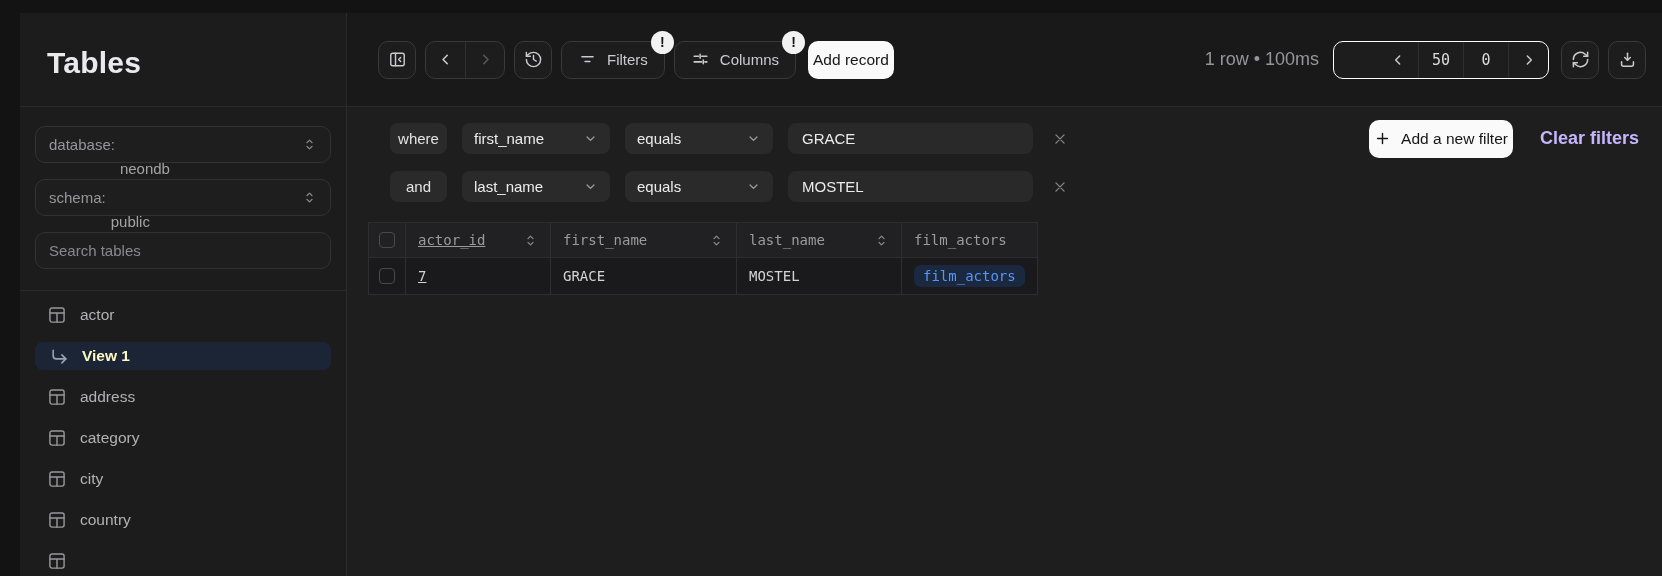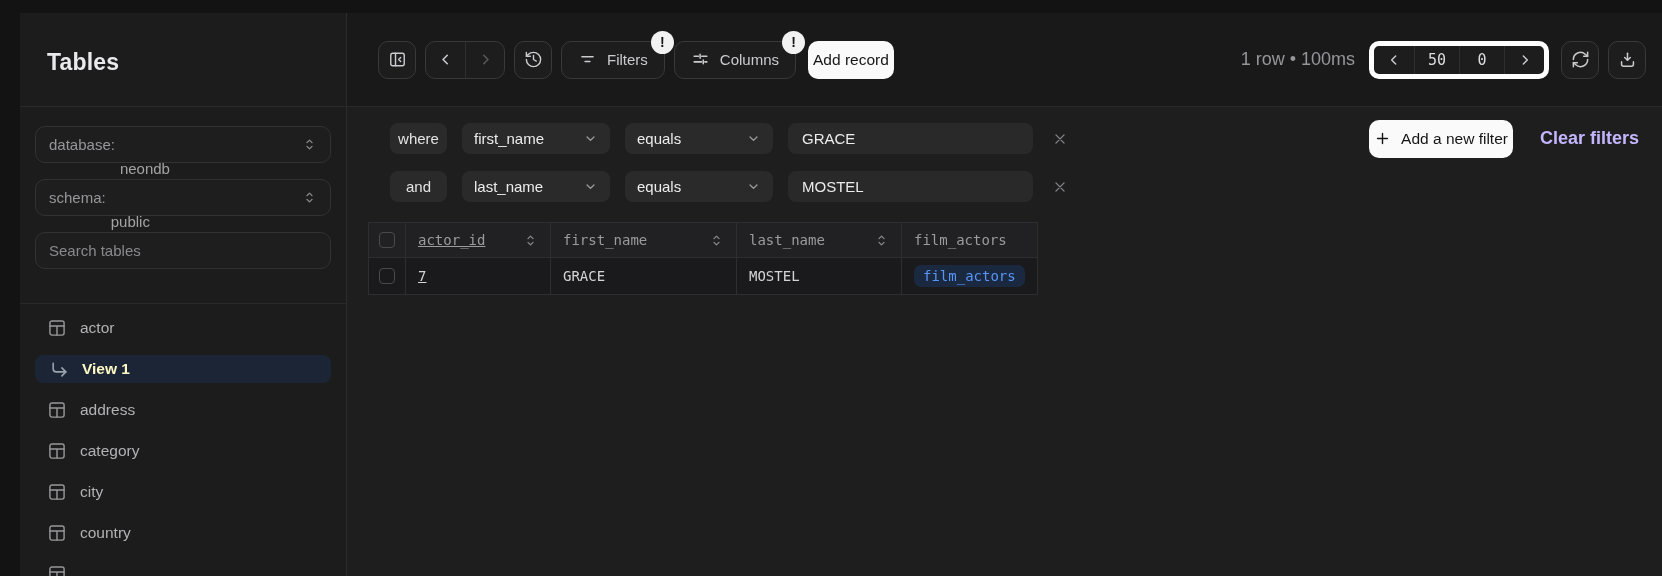--- a/index.html
+++ b/index.html
@@ -3,24 +3,24 @@
 <meta charset="utf-8">
 <style>
   * { margin:0; padding:0; box-sizing:border-box; }
   html,body { background:#131314; }
   body { font-family:"Liberation Sans","DejaVu Sans",sans-serif; }
   .screen { position:relative; width:1662px; height:576px; overflow:hidden; background:#131314; }
   .app { position:absolute; left:20px; top:13px; right:0; bottom:0; display:flex; }
 
   
   .sidebar { width:327px; flex:none; background:#1c1c1d; border-right:1px solid #2b2b2c; display:flex; flex-direction:column; overflow:hidden; }
-  .sidebar-title { height:94px; display:flex; align-items:center; padding:6px 0 0 27px; font-size:23px; font-weight:700; color:#eaeaec; border-bottom:1px solid #29292a; letter-spacing:.2px; }
+  .sidebar-title { height:94px; display:flex; align-items:center; padding:6px 0 0 27px; font-size:30px; font-weight:700; color:#eaeaec; border-bottom:1px solid #29292a; letter-spacing:.2px; }
   .sidebar-controls { padding:19px 15px 18px; border-bottom:1px solid #29292a; }
   .control { height:37px; border:1px solid #323234; background:#1e1e1f; border-radius:10px; display:flex; align-items:center; padding:12px 13px; margin-bottom:16px; font-size:15px; cursor:pointer; }
-  .control:last-child { margin-bottom:16px; }
+  .control:last-child { margin-bottom:3px; }
   .control .lbl { color:#97979a; }
   .control .val { color:#a3a3a3; margin-left:5px;margin-top:48px; }
   .control .updown { margin-left:auto; color:#8a8a8d; display:flex; }
   .control input { background:transparent; border:none; outline:none; width:100%; color:#ececee; font-size:15px; font-family:inherit; }
   .control input::placeholder { color:#8a8a8d; }
   .table-list { flex:1; padding:10px 15px; overflow:hidden; }
   .list-item { height:28px; display:flex; align-items:center; gap:13px; padding:0 12px; margin-bottom:13px; border-radius:8px; color:#b2b2b4; font-size:15.5px; cursor:pointer; white-space:nowrap; }
   .list-item svg { flex:none; color:#98989a; }
   .list-item.selected { background:#1b2536; color:#fef9c3; font-weight:700; }
   .list-item.selected svg { color:#9aa3ae; margin-left:3px; }
@@ -32,21 +32,21 @@
   .tbtn + .tbtn, .tbtn + .nav-group, .nav-group + .tbtn { margin-left:9px; }
   .nav-group { display:flex; border:1px solid #39393b; border-radius:10px; background:#1d1d1e; overflow:hidden; height:38px; margin-left:9px; }
   .nav-half { width:39px; display:flex; align-items:center; justify-content:center; color:#cbcbce; cursor:pointer; }
   .nav-half.disabled { color:#58585a; border-left:1px solid #2f2f31; }
   .badge-btn { position:relative; padding:0 16px; margin-left:9px; }
   .badge { position:absolute; top:-11px; right:-10px; width:23px; height:23px; border-radius:50%; background:#f2f2f2; color:#151515; font-weight:700; font-size:14px; display:flex; align-items:center; justify-content:center; }
   .primary-btn { height:38px; border:none; border-radius:10px; background:#fafafa; color:#161616; font-weight:500; font-size:15.5px; padding:0 5px; display:flex; align-items:center; justify-content:center; gap:10px; font-family:inherit; cursor:pointer; }
   .toolbar .primary-btn { margin-left:12px; }
   .toolbar-right { margin-left:auto; display:flex; align-items:center; }
   .status-text { color:#96969a; font-size:18px; margin-right:14px; }
-  .pager { display:flex; align-items:stretch; height:38px; border:5px solid #ffffff; border-radius:10px; background:#1d1d1e; overflow:hidden; }
+  .pager { display:flex; align-items:stretch; height:38px; border:1px solid #ffffff; border-radius:10px; background:#1d1d1e; overflow:hidden;padding-left:44px; }
   .pager-btn { width:40px; display:flex; align-items:center; justify-content:center; color:#cbcbce; cursor:pointer; }
   .pager-num { width:45px; display:flex; align-items:center; justify-content:center; font-family:"DejaVu Sans Mono",monospace; font-size:15px; color:#dcdcde; border-left:1px solid #2f2f31; cursor:text; }
   .pager-num + .pager-btn { border-left:1px solid #2f2f31; }
   .pager ~ .tbtn { margin-left:12px; }
 
   
   .content { flex:1; position:relative; }
   .filters-block { padding:16px 23px 3px 43px; }
   .filter-row { display:flex; align-items:center; height:31px; margin-bottom:17px; }
   .conj { width:57px; height:31px; flex:none; background:#2a2a2b; border-radius:8px; display:flex; align-items:center; justify-content:center; color:#e3e3e4; font-size:15px; }

